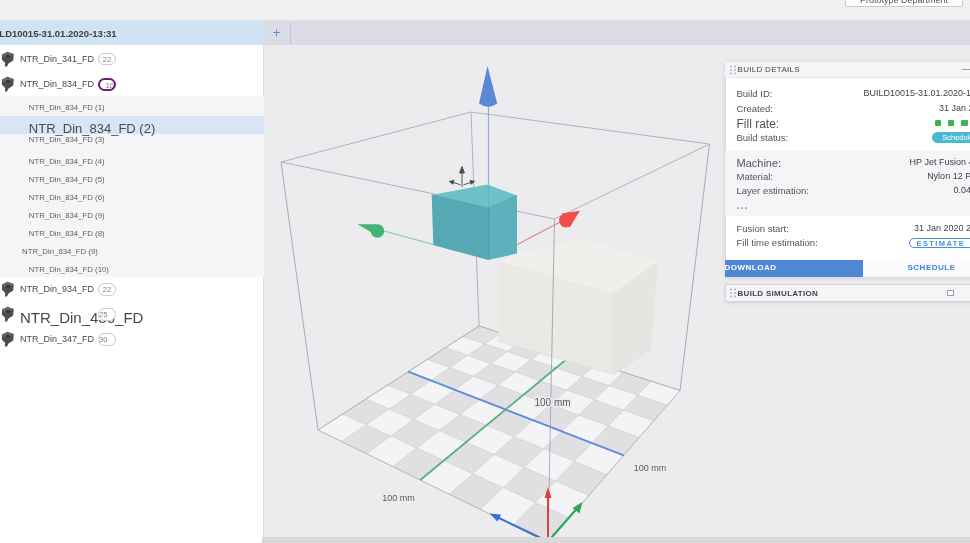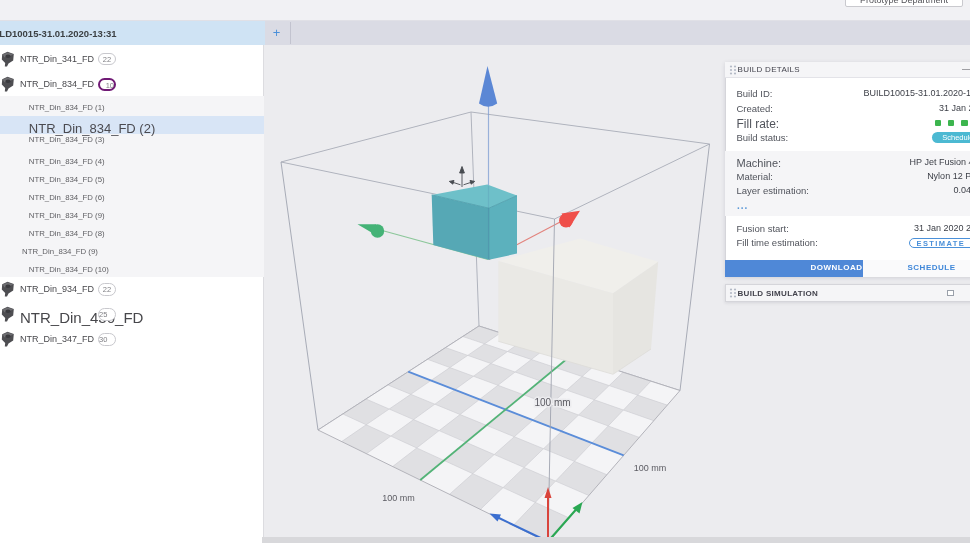--- a/index.html
+++ b/index.html
@@ -213,21 +213,21 @@
 <div class="abs" style="left:758px;top:185.2px;width:230.5px;text-align:right;font-size:9px;color:#3c3f47;white-space:nowrap;z-index:32">0.04 mm</div>
 <div class="abs" style="left:758px;top:222.5px;width:230.5px;text-align:right;font-size:9px;color:#3c3f47;white-space:nowrap;z-index:32">31 Jan 2020 20:00</div>
 
 <div class="abs" style="left:934.8px;top:119.5px;display:flex;gap:6.7px;z-index:32">
   <div style="display:inline-block;width:6.5px;height:6.5px;background:#3cb54e;border-radius:1px"></div>
     <div style="display:inline-block;width:6.5px;height:6.5px;background:#3cb54e;border-radius:1px"></div>
     <div style="display:inline-block;width:6.5px;height:6.5px;background:#3cb54e;border-radius:1px"></div>
 </div>
 <div class="abs" style="left:931.5px;top:131.8px;width:57px;height:11.5px;background:#4cb9d2;border-radius:6px;color:#fff;font-size:7.5px;text-align:center;line-height:11.5px;z-index:32">Scheduled</div>
 <div class="abs" style="left:908.5px;top:237.6px;width:80px;height:10.5px;border:1px solid #4a90d9;border-radius:6px;color:#4a90d9;font-size:7.5px;font-weight:bold;letter-spacing:1.4px;line-height:9px;padding-left:7px;z-index:32">ESTIMATE</div>
-<div class="abs" style="left:724.5px;top:260px;width:138px;height:16.5px;background:#4f88d7;color:#fff;font-size:8px;font-weight:bold;letter-spacing:0.5px;text-align:right;line-height:16.5px;z-index:32">DOWNLOAD</div>
+<div class="abs" style="left:724.5px;top:260px;width:138px;height:16.5px;background:#4f88d7;color:#fff;font-size:8px;font-weight:bold;letter-spacing:0.5px;text-align:left;line-height:16.5px;z-index:32">DOWNLOAD</div>
 <div class="abs" style="left:862.5px;top:260px;width:138px;height:16.5px;background:#fafafb;color:#3f87d9;font-size:8px;font-weight:bold;letter-spacing:0.5px;text-align:center;line-height:16.5px;z-index:32">SCHEDULE</div>
 
 <div class="abs" style="left:724.5px;top:283.5px;width:276px;height:18.5px;background:#f5f5f7;border:1px solid #d5d5da;box-shadow:0 1px 3px rgba(80,80,100,0.15);z-index:30"></div>
 <svg class="abs" width="8" height="10" style="left:729px;top:288px;z-index:32">
     <g fill="#b4bac6">
       <circle cx="2" cy="1.5" r="1.1"></circle>
       <circle cx="6" cy="1.5" r="1.1"></circle>
       <circle cx="2" cy="5" r="1.1"></circle>
       <circle cx="6" cy="5" r="1.1"></circle>
       <circle cx="2" cy="8.5" r="1.1"></circle>

